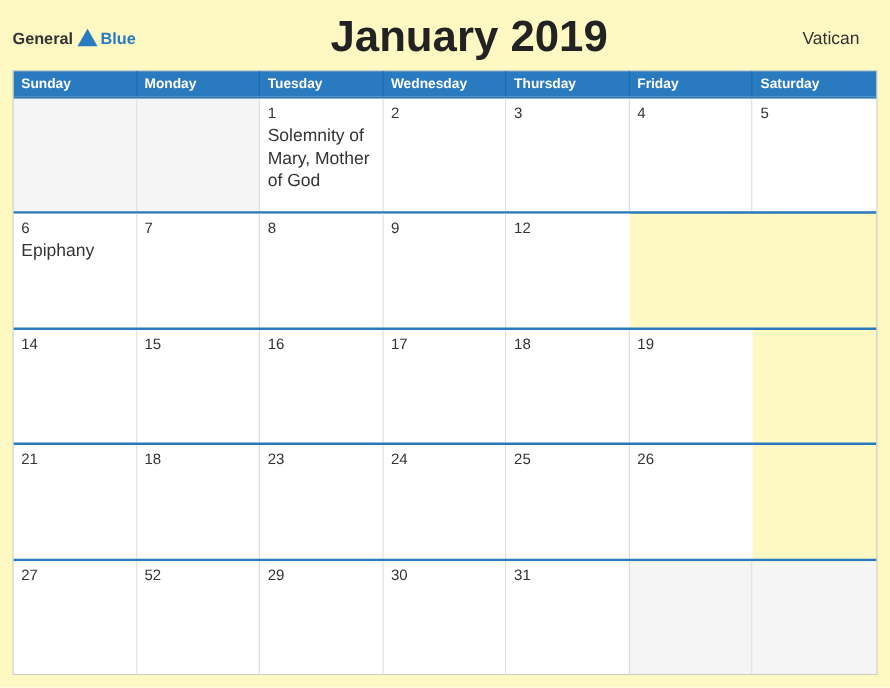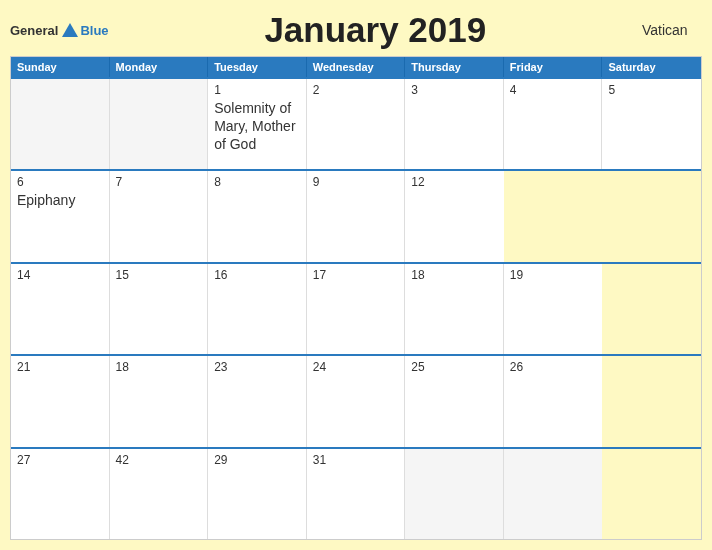--- a/index.html
+++ b/index.html
@@ -224,24 +224,27 @@
           </div>
           <div class="calendar-cell">
             <span class="day-number">26</span>
           </div>
         </div>
         <div class="calendar-week">
           <div class="calendar-cell">
             <span class="day-number">27</span>
           </div>
           <div class="calendar-cell">
-            <span class="day-number">42</span>
+            <span class="day-number">52</span>
           </div>
           <div class="calendar-cell">
             <span class="day-number">29</span>
+          </div>
+          <div class="calendar-cell">
+            <span class="day-number">30</span>
           </div>
           <div class="calendar-cell">
             <span class="day-number">31</span>
           </div>
           <div class="calendar-cell empty"></div>
           <div class="calendar-cell empty"></div>
         </div>
       </div>
   </div>
 </div>

